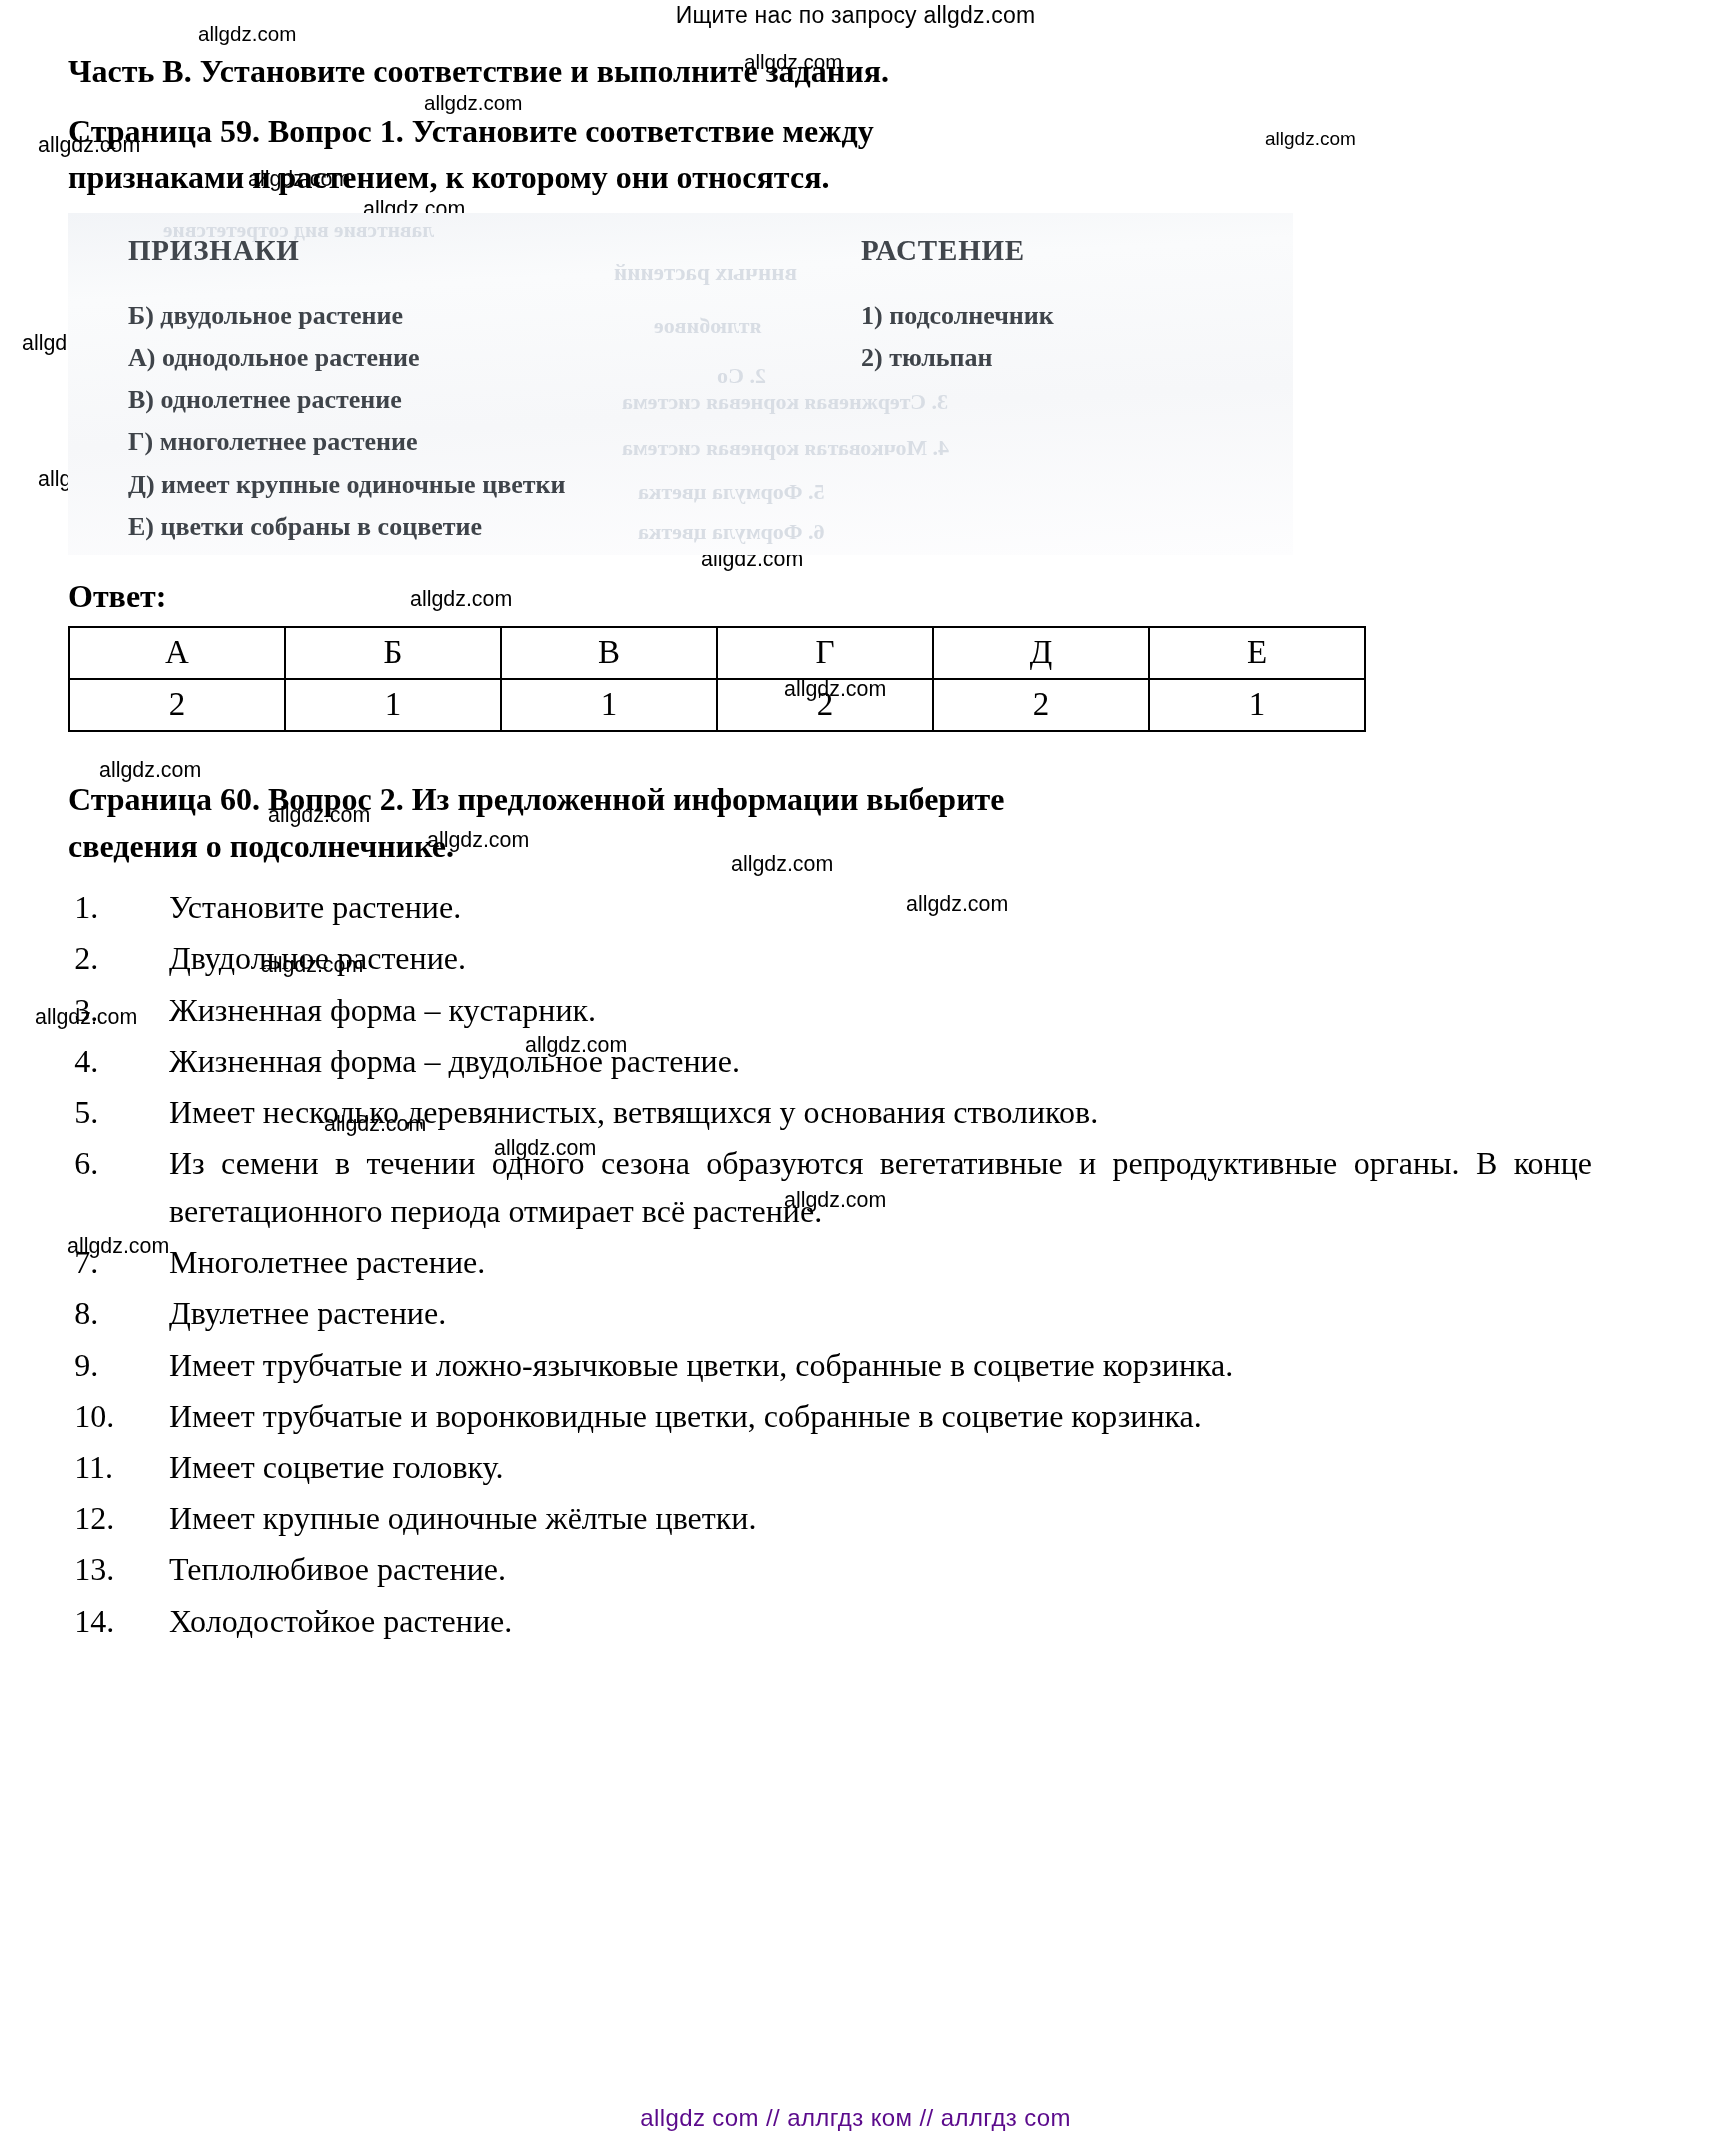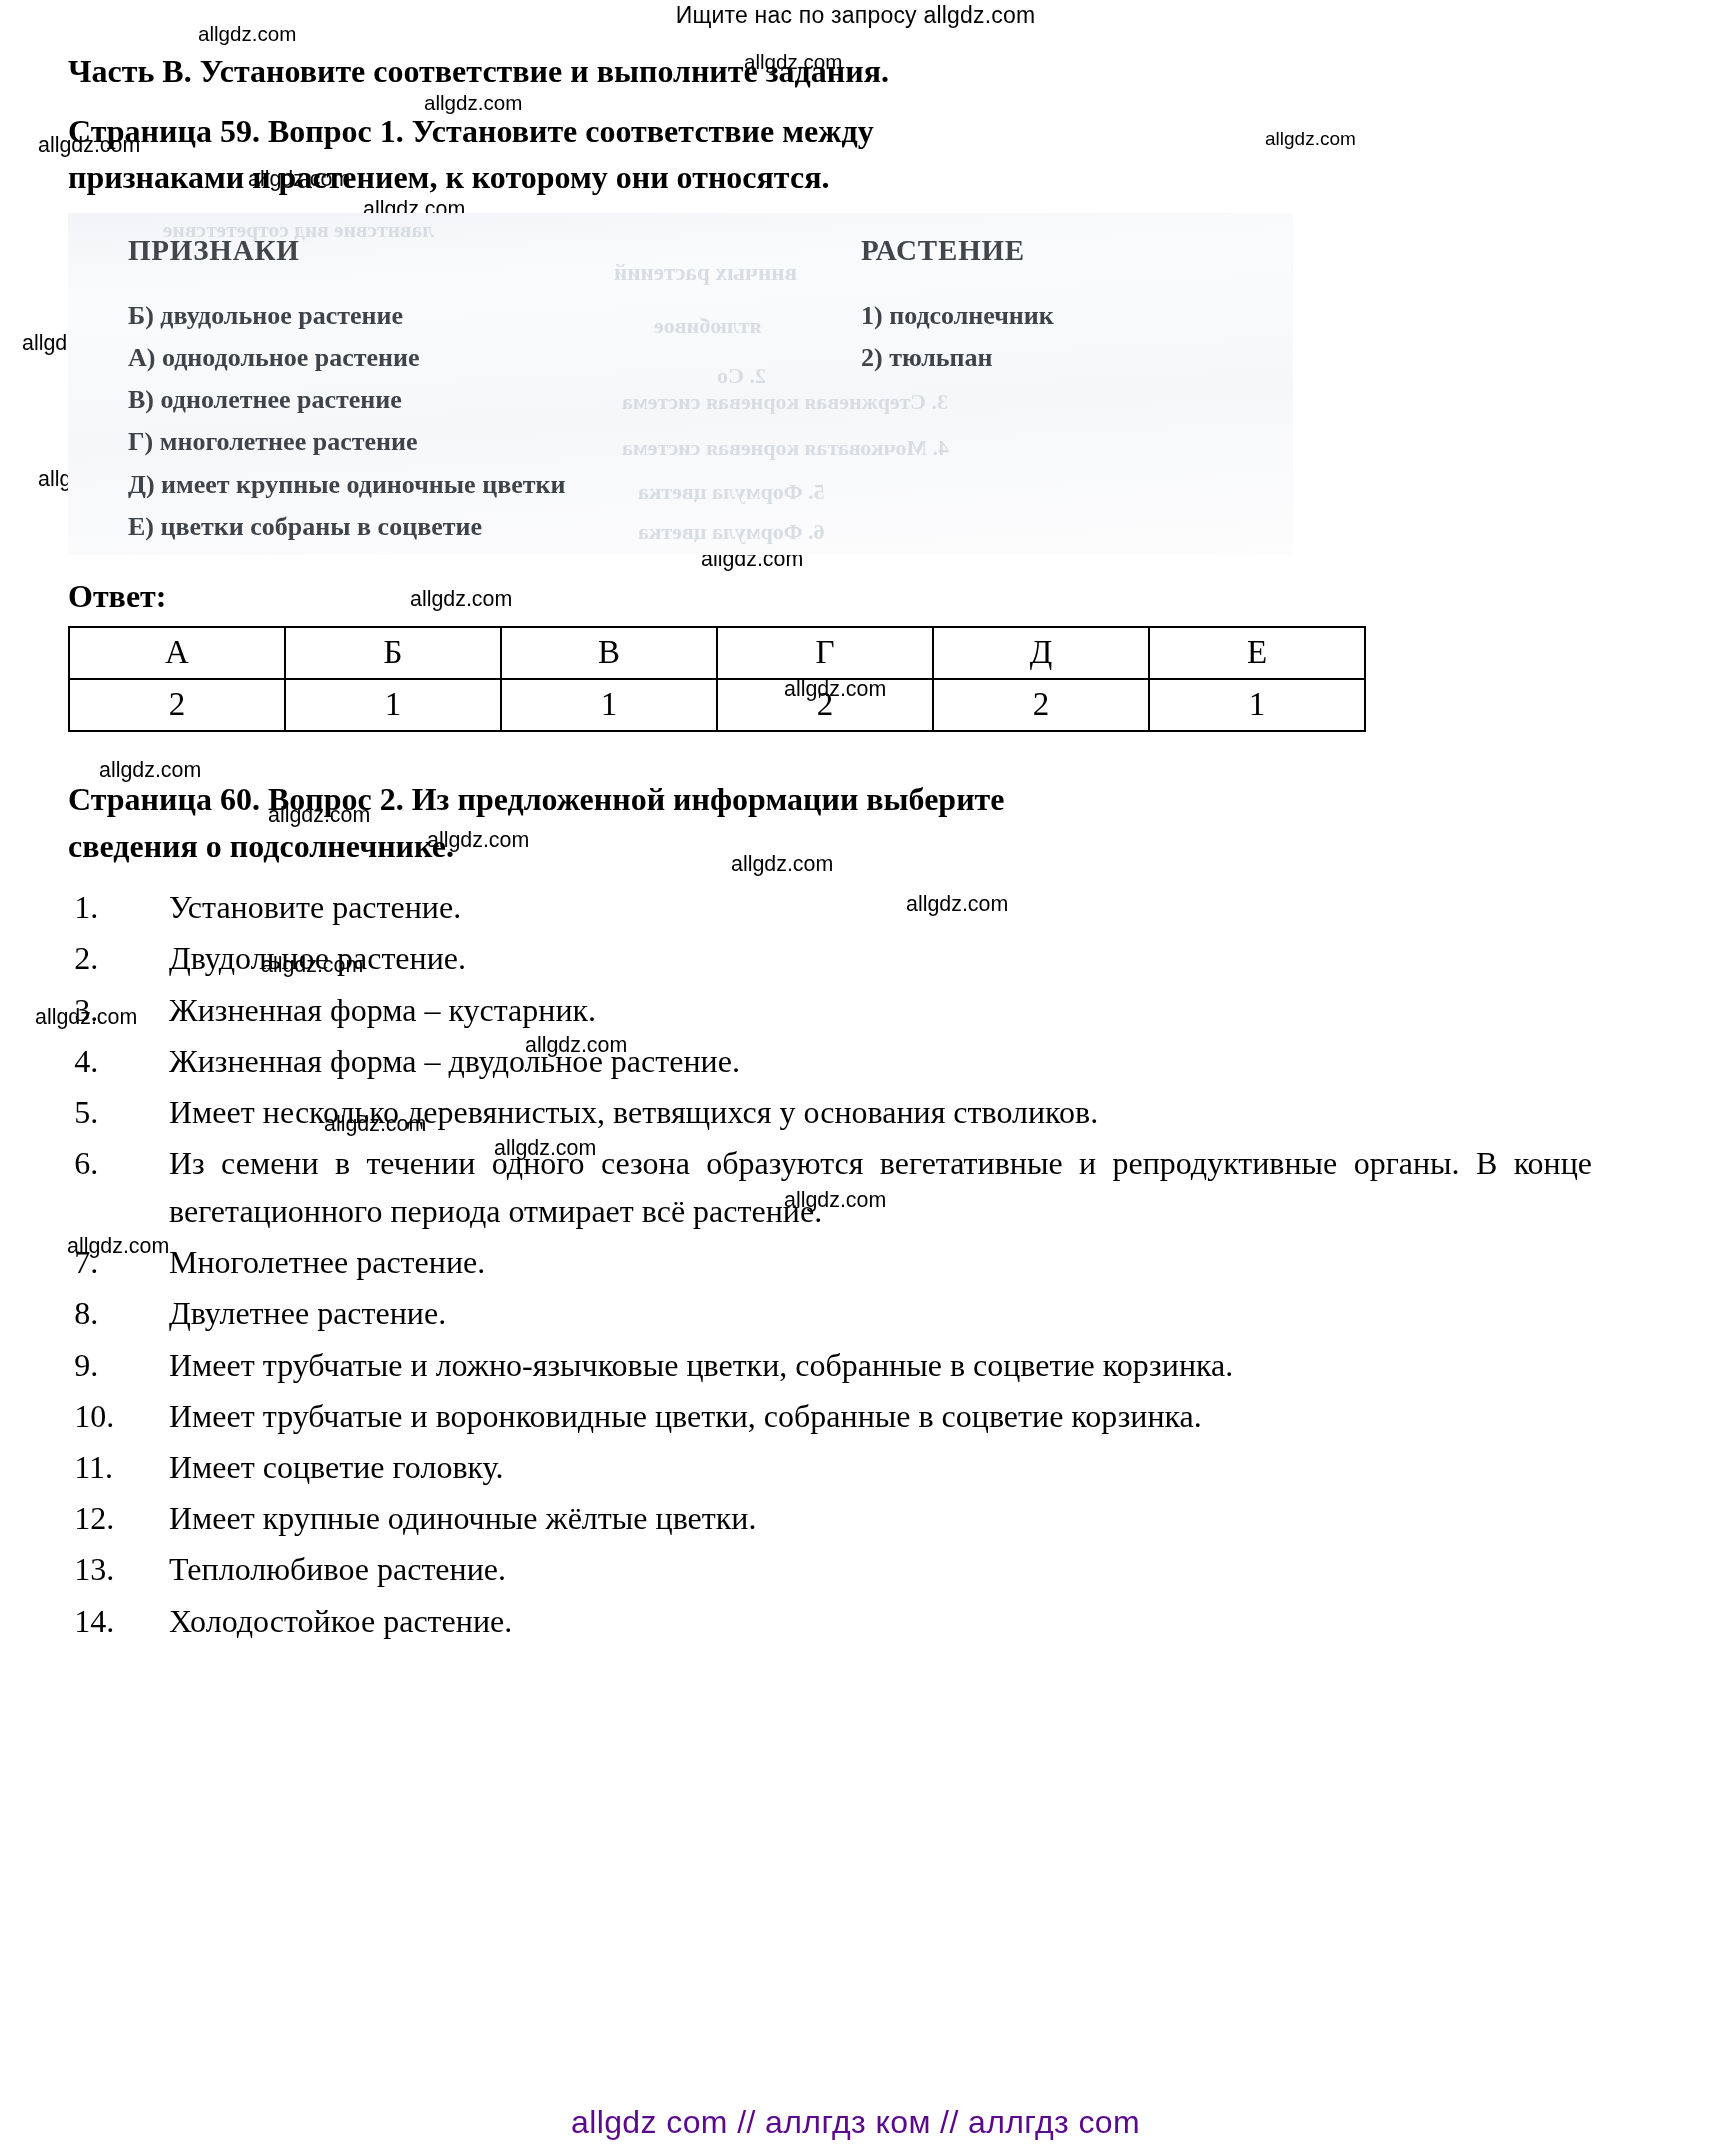--- a/index.html
+++ b/index.html
@@ -165,21 +165,21 @@
   }
   ol.items li.wide .txt { text-align: justify; }
 
   .footer {
     position: absolute;
     left: 0;
     top: 2104px;
     width: 1711px;
     text-align: center;
     font-family: "Liberation Sans", "DejaVu Sans", sans-serif;
-    font-size: 32px;
+    font-size: 24px;
     color: #5b0a8c;
     letter-spacing: 0.4px;
     white-space: nowrap;
   }
 </style>
 </head>
 <body>
 
 <div id="page">
 

